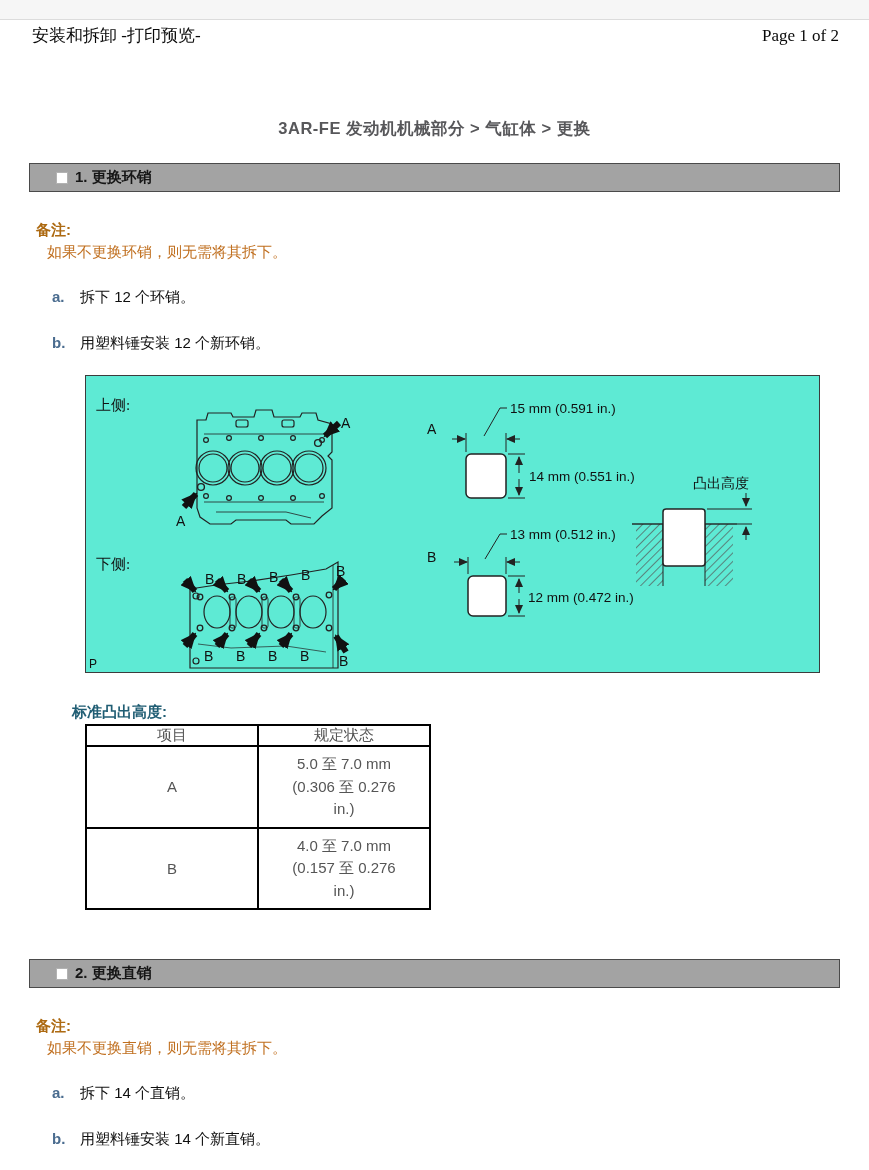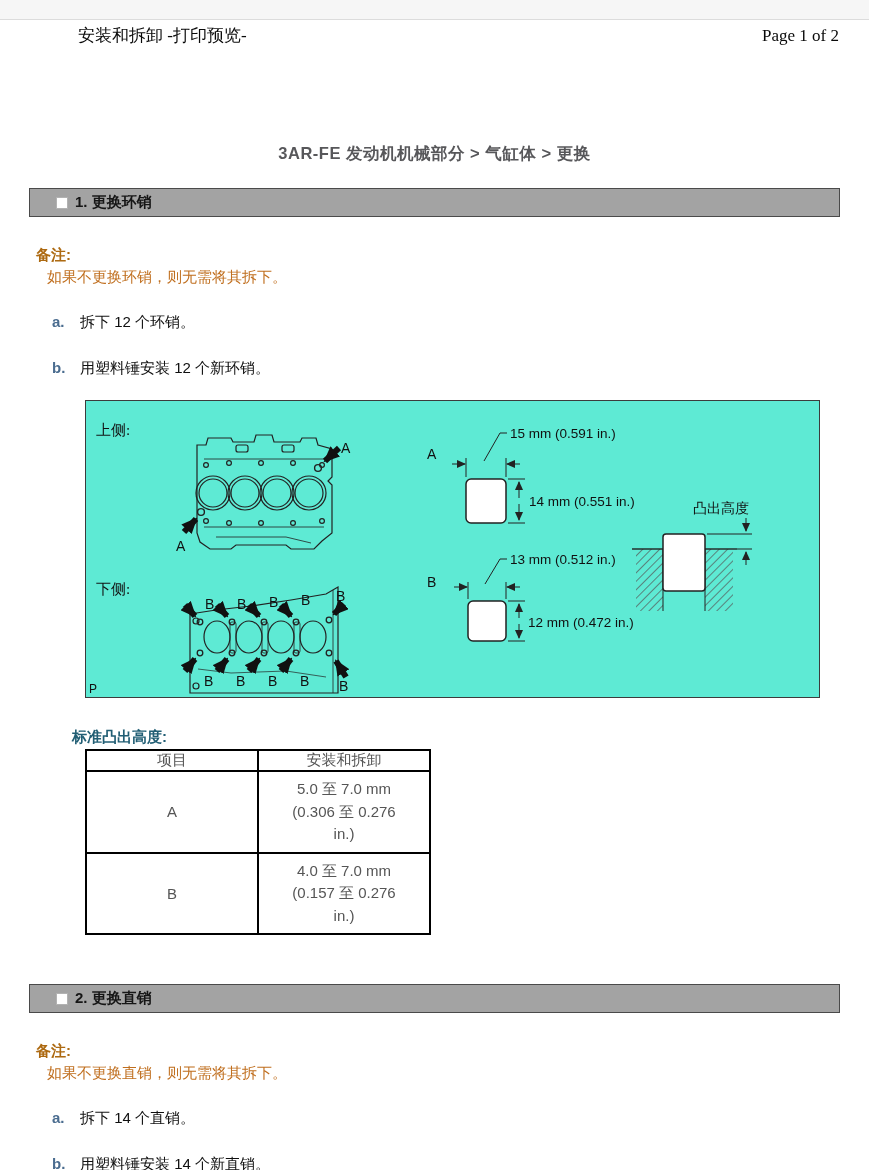--- a/index.html
+++ b/index.html
@@ -5,24 +5,24 @@
   * { margin:0; padding:0; box-sizing:border-box; }
   html,body { background:#fff; }
   body {
     width:869px; height:1170px; position:relative; overflow:hidden;
     font-family:"Liberation Sans", sans-serif; color:#111;
   }
   .top-strip { height:20px; background:#f6f6f6; border-bottom:1px solid #dcdcdc; }
   .doc-header {
     display:flex; justify-content:space-between; align-items:baseline;
     padding:4px 30px 0 32px;
-    font-family:"Liberation Serif", serif; font-size:17px; color:#0a0a0a;margin-left:46px;
+    font-family:"Liberation Serif", serif; font-size:17px; color:#0a0a0a;
   }
   .main-title {
-    margin-top:96px; text-align:center;
+    margin-top:71px; text-align:center;
     font-size:16.5px; font-weight:bold; color:#57575a; letter-spacing:0.5px;
   }
   .section-box {
     margin:23px 29px 0 29px; border:1px solid #4a4a4a; background:#a3a3a3;
     height:29px; display:flex; align-items:center; padding-left:26px; gap:7px;
   }
   .checkbox {
     width:12px; height:12px; border:1px solid #b2b2b2; background:#fff; display:inline-block;
   }
   .section-title { font-size:15px; font-weight:bold; color:#161616; }
@@ -230,21 +230,21 @@
 
   <text x="3" y="292" font-size="12" fill="#111">P</text>
 </svg>
 </div>
 
 <div class="table-heading">标准凸出高度:</div>
 <table class="spec">
   <tbody>
       <tr>
     <th>项目</th>
-    <th>安装和拆卸</th>
+    <th>规定状态</th>
   </tr>
   <tr>
     <td class="item-cell">A</td>
     <td class="spec-cell">5.0 至 7.0 mm (0.306 至 0.276 in.)</td>
   </tr>
   <tr>
     <td class="item-cell">B</td>
     <td class="spec-cell">4.0 至 7.0 mm (0.157 至 0.276 in.)</td>
   </tr>
 </tbody>

